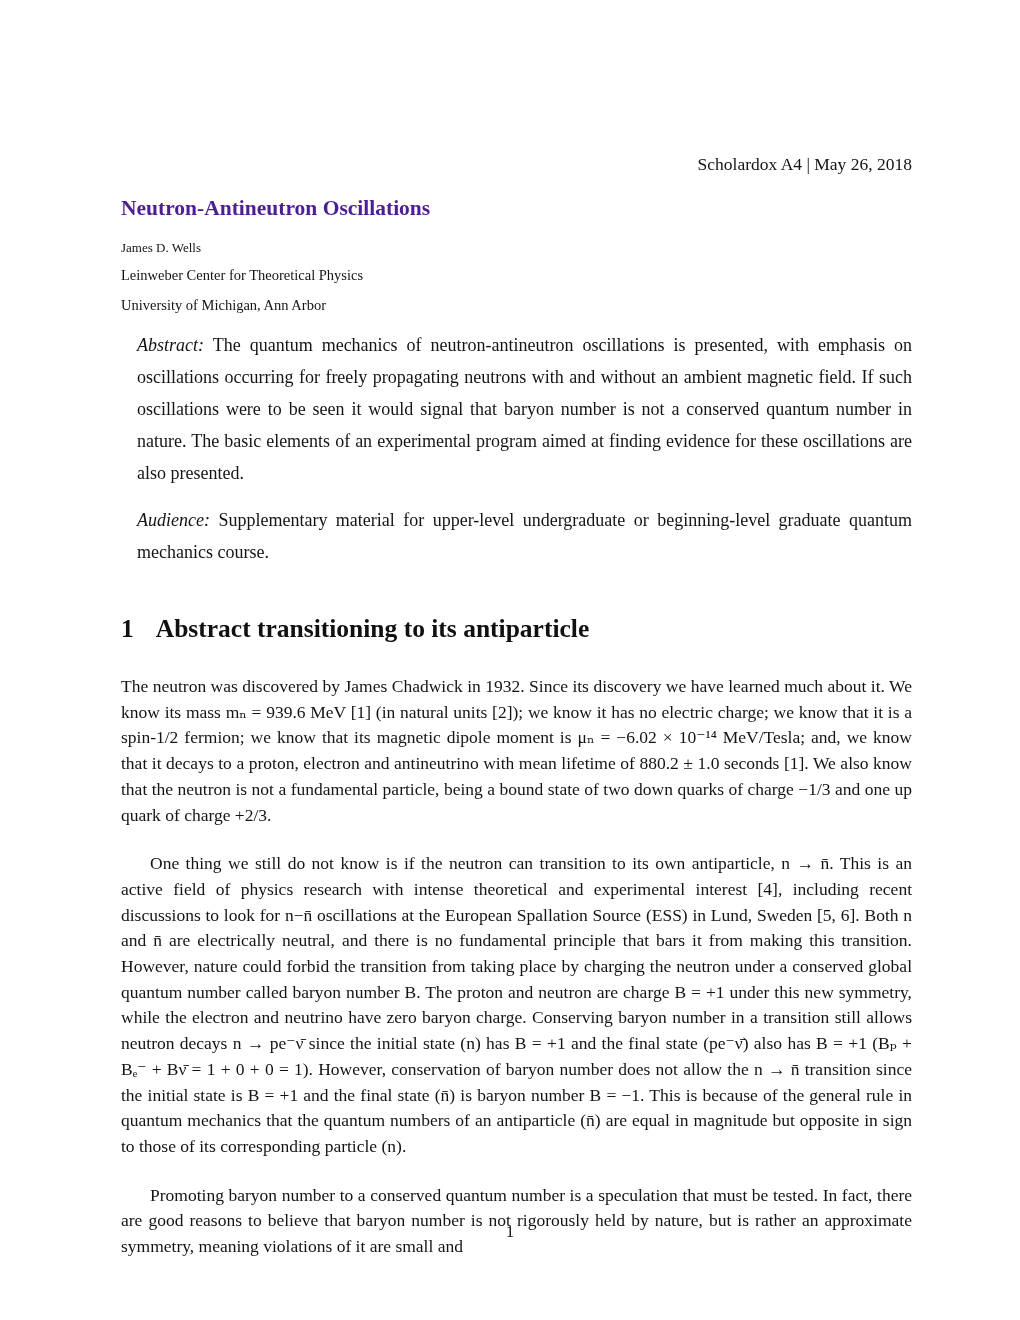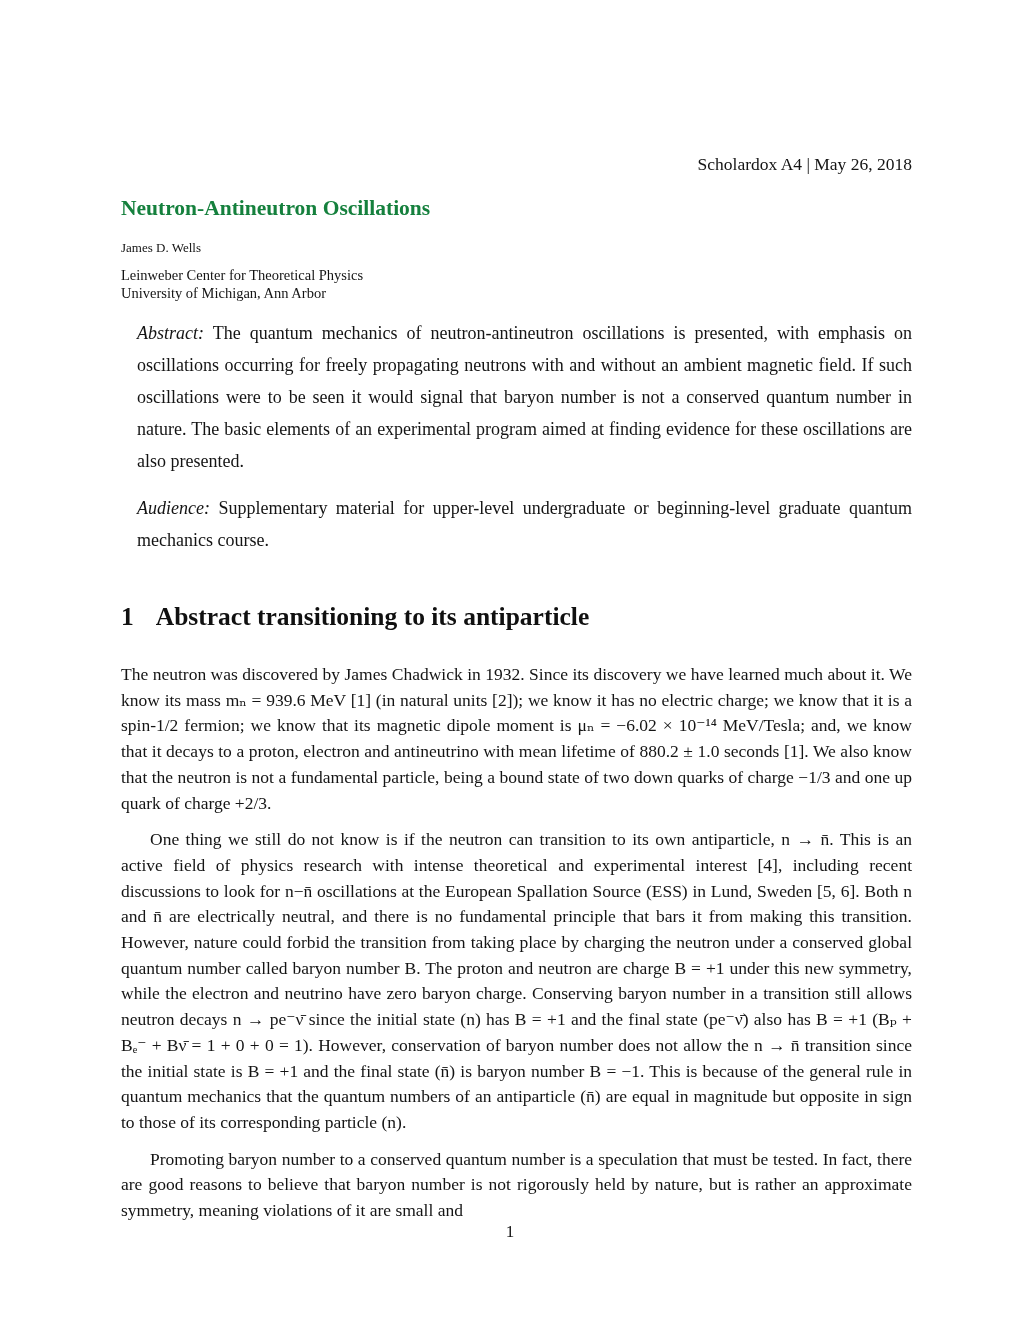--- a/index.html
+++ b/index.html
@@ -32,29 +32,29 @@
     text-align: right;
     font-size: 17.5px;
     line-height: 20px;
     color: #141414;
   }
   .paper-title {
     margin: 21px 0 16px 0;
     font-size: 21.5px;
     font-weight: bold;
     line-height: 26px;
-    color: #15803d;
+    color: #4c1d95;
   }
   .author-name {
     margin-top: 15px;
     font-size: 13px;
     line-height: 21px;
   }
   .affiliation {
-    margin-top: 0;
+    margin-top: 12px;
     font-size: 14.5px;
     line-height: 18px;
   }
   .affiliation.first {
     margin-top: 8px;
   }
   .front-para {
     margin: 15px 0 0 16px;
     font-size: 18px;
     line-height: 32px;
@@ -77,21 +77,21 @@
   .body-para {
     margin: 0;
     font-size: 17.5px;
     line-height: 25.7px;
     text-align: justify;
   }
   .body-para.first {
     margin-top: 30px;
   }
   .body-para.indent {
-    margin-top: 11px;
+    margin-top: 23px;
     text-indent: 29px;
   }
   .page-number {
     position: absolute;
     top: 1222px;
     left: 0;
     width: 1020px;
     text-align: center;
     font-size: 17px;
     line-height: 20px;

